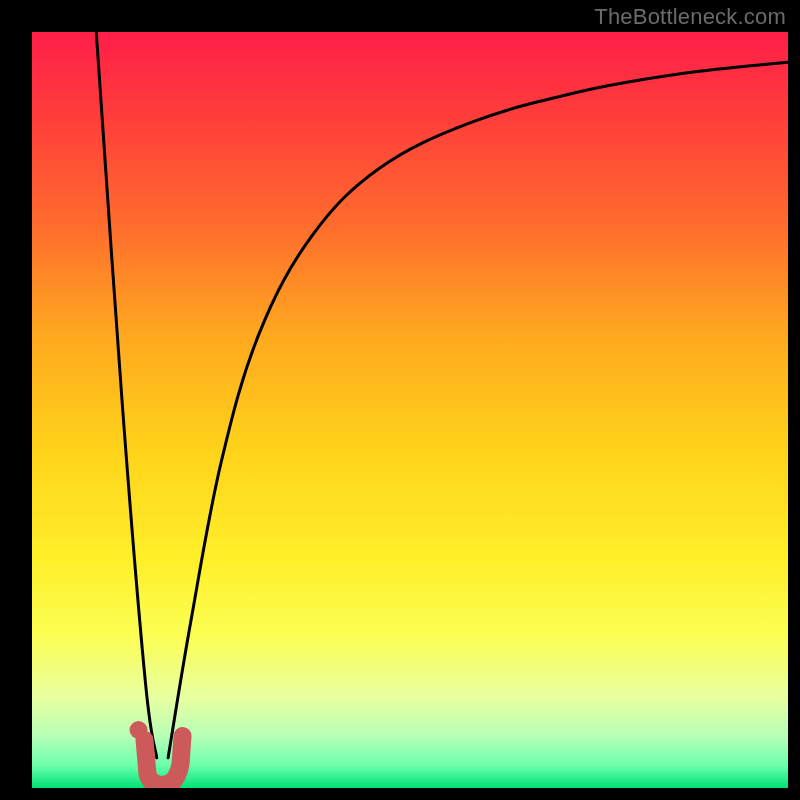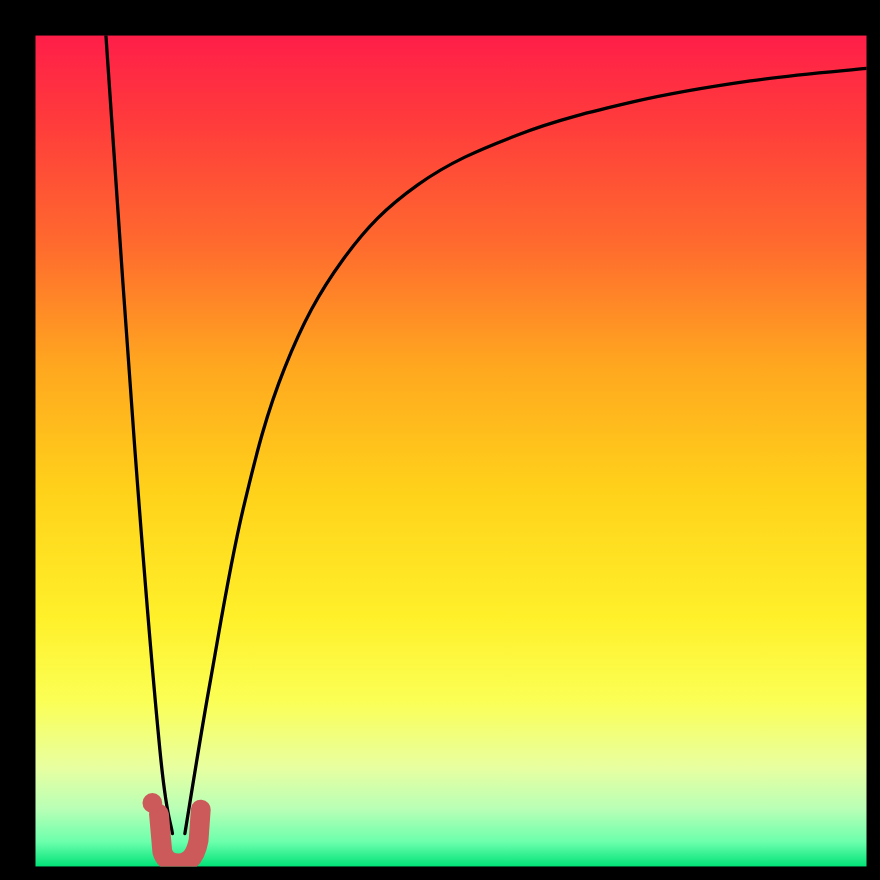--- a/index.html
+++ b/index.html
@@ -63,13 +63,14 @@
       <path id="curve-left" fill="none" stroke-width="3" stroke-linecap="round" stroke-linejoin="round" d="M 64.26 0 C 69.0228 68.03999999999999, 81.87480000000001 260.9712, 90.72 378 C 99.56519999999999 495.0288, 107.2764 587.5631999999999, 113.39999999999999 650.16 C 119.52359999999999 712.7568, 122.6988 712.152, 124.74000000000001 725.76" stroke="#000000"></path>
       <path id="curve-right" fill="none" stroke-width="3" stroke-linecap="round" stroke-linejoin="round" d="M 136.07999999999998 725.76 C 140.1624 701.2656, 149.2344 642.7512, 158.76 589.6800000000001 C 168.2856 536.6088000000001, 176.7528 482.6304, 189 430.92 C 201.2472 379.2096, 210.47039999999998 343.22400000000005, 226.79999999999998 302.40000000000003 C 243.12959999999998 261.576, 257.94719999999995 234.0576, 279.71999999999997 204.12 C 301.4928 174.1824, 319.1832 156.49200000000005, 347.76 136.08000000000004 C 376.3368 115.66800000000005, 403.0992 104.32800000000003, 438.47999999999996 90.72000000000003 C 473.8607999999999 77.11200000000002, 506.21759999999995 69.32520000000001, 544.3199999999999 60.48000000000002 C 582.4223999999999 51.63480000000002, 612.0576 47.023200000000045, 650.16 41.58000000000004 C 688.2624 36.13680000000004, 736.9488 32.28120000000001, 756 30.24000000000001" stroke="#000000"></path>
       <path id="marker-hook" fill="none" stroke-width="18" stroke-linecap="round" stroke-linejoin="round" stroke="#cc5a5a" d="M 112.52000000000001 708
    L 115.52000000000001 742
    Q 118.52000000000001 753, 130.52 753
    Q 144.52 753, 148.52 732
    L 150.52 704"></path>
       <circle id="marker-dot" r="9" cx="106.52000000000001" cy="698" fill="#cc5a5a"></circle>
     </svg>
   </div>
+  <div class="watermark">TheBottleneck.com</div>
 </div>
 
 </body></html>

